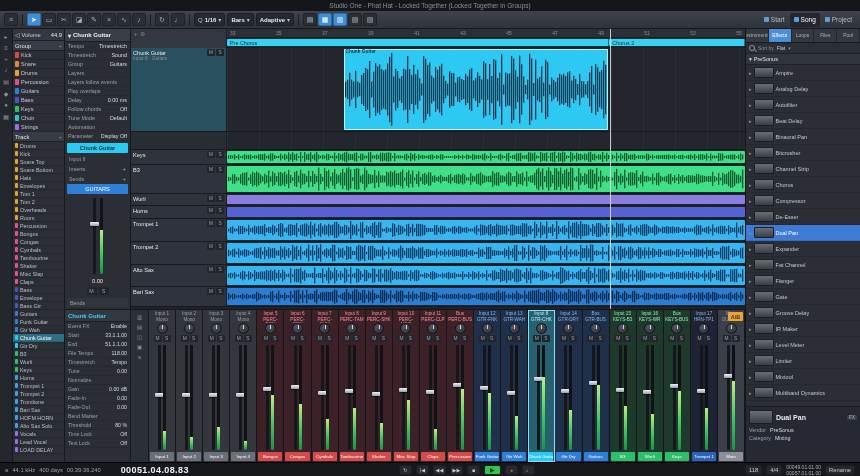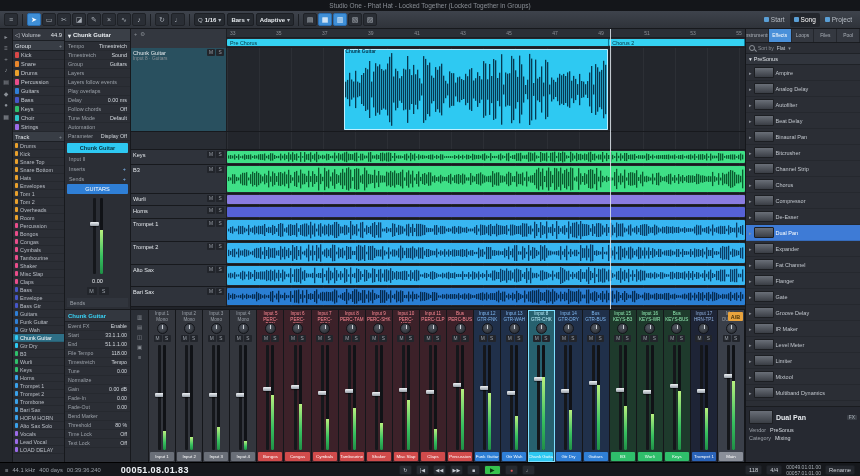--- a/index.html
+++ b/index.html
@@ -3073,21 +3073,21 @@
       </div>
     </div>
   </div>
 
   <div class="statusbar">
     <span>≡</span>
     <span>44.1 kHz</span>
     <span>400 days</span>
     <span>00:39:36.240</span>
     <span style="flex:0 0 12px"></span>
-    <span class="pos">00051.08.01.83</span>
+    <span class="pos">00051.04.08.83</span>
     <span style="flex:1"></span>
     <span class="tp">↻</span>
     <span class="tp">|◀</span>
     <span class="tp">◀◀</span>
     <span class="tp">▶▶</span>
     <span class="tp">■</span>
     <span class="tp play">▶</span>
     <span class="tp rec">●</span>
     <span class="tp">♩</span>
     <span style="flex:1"></span>

